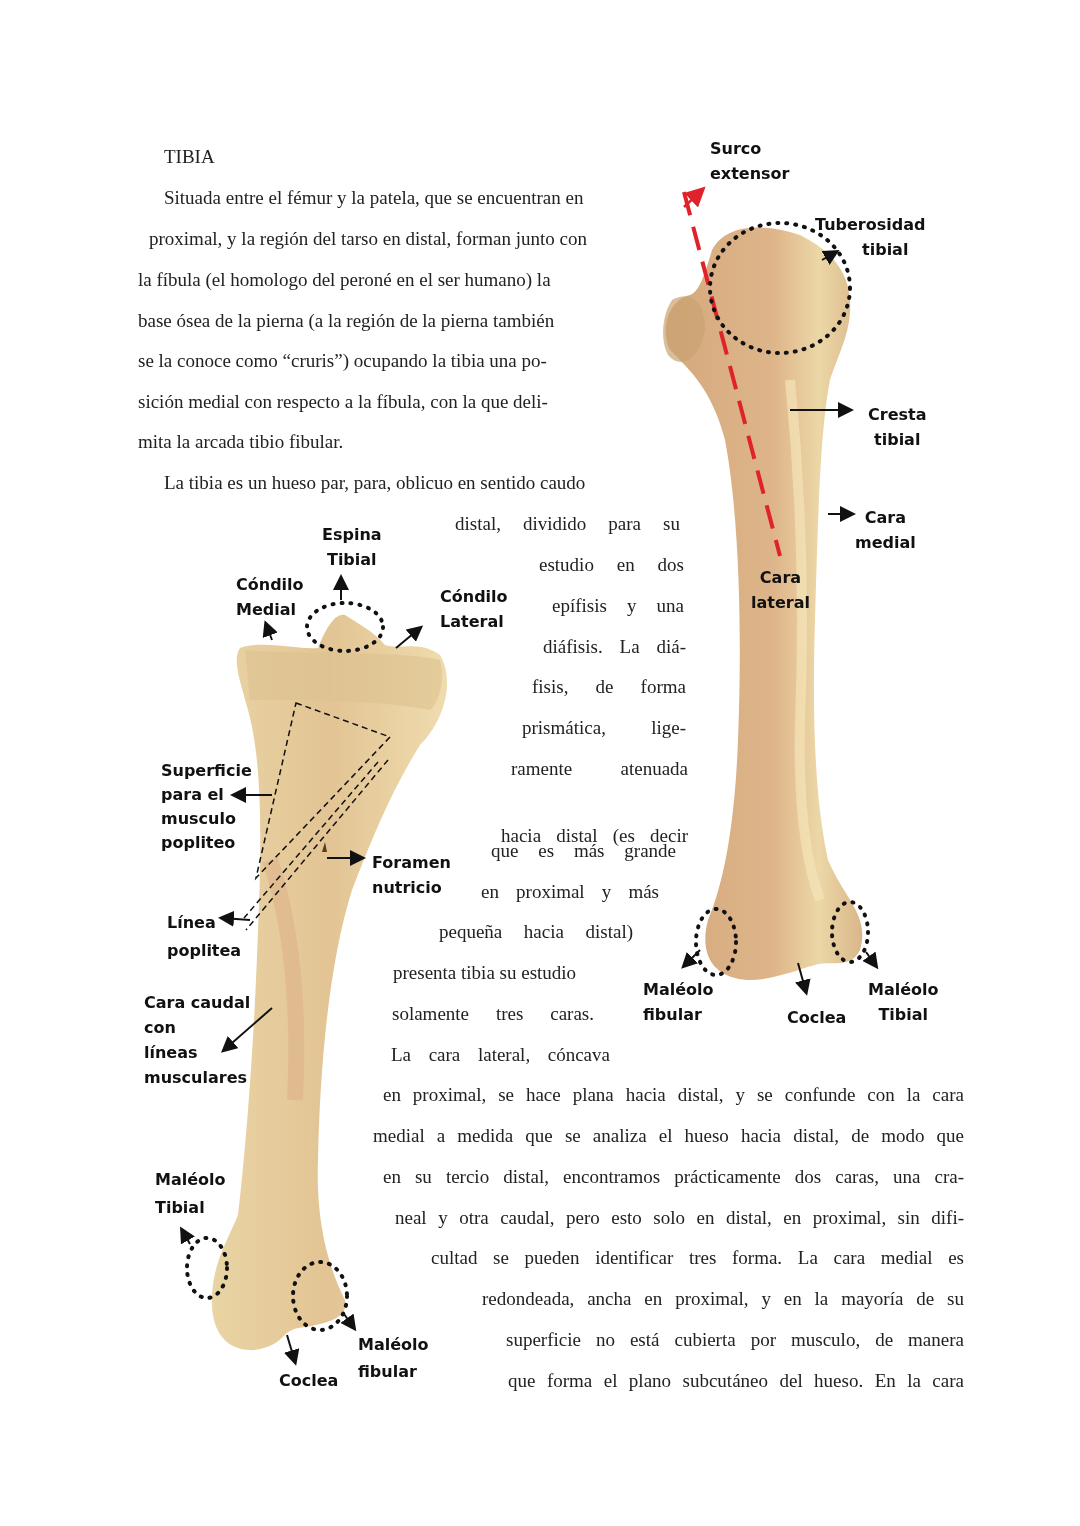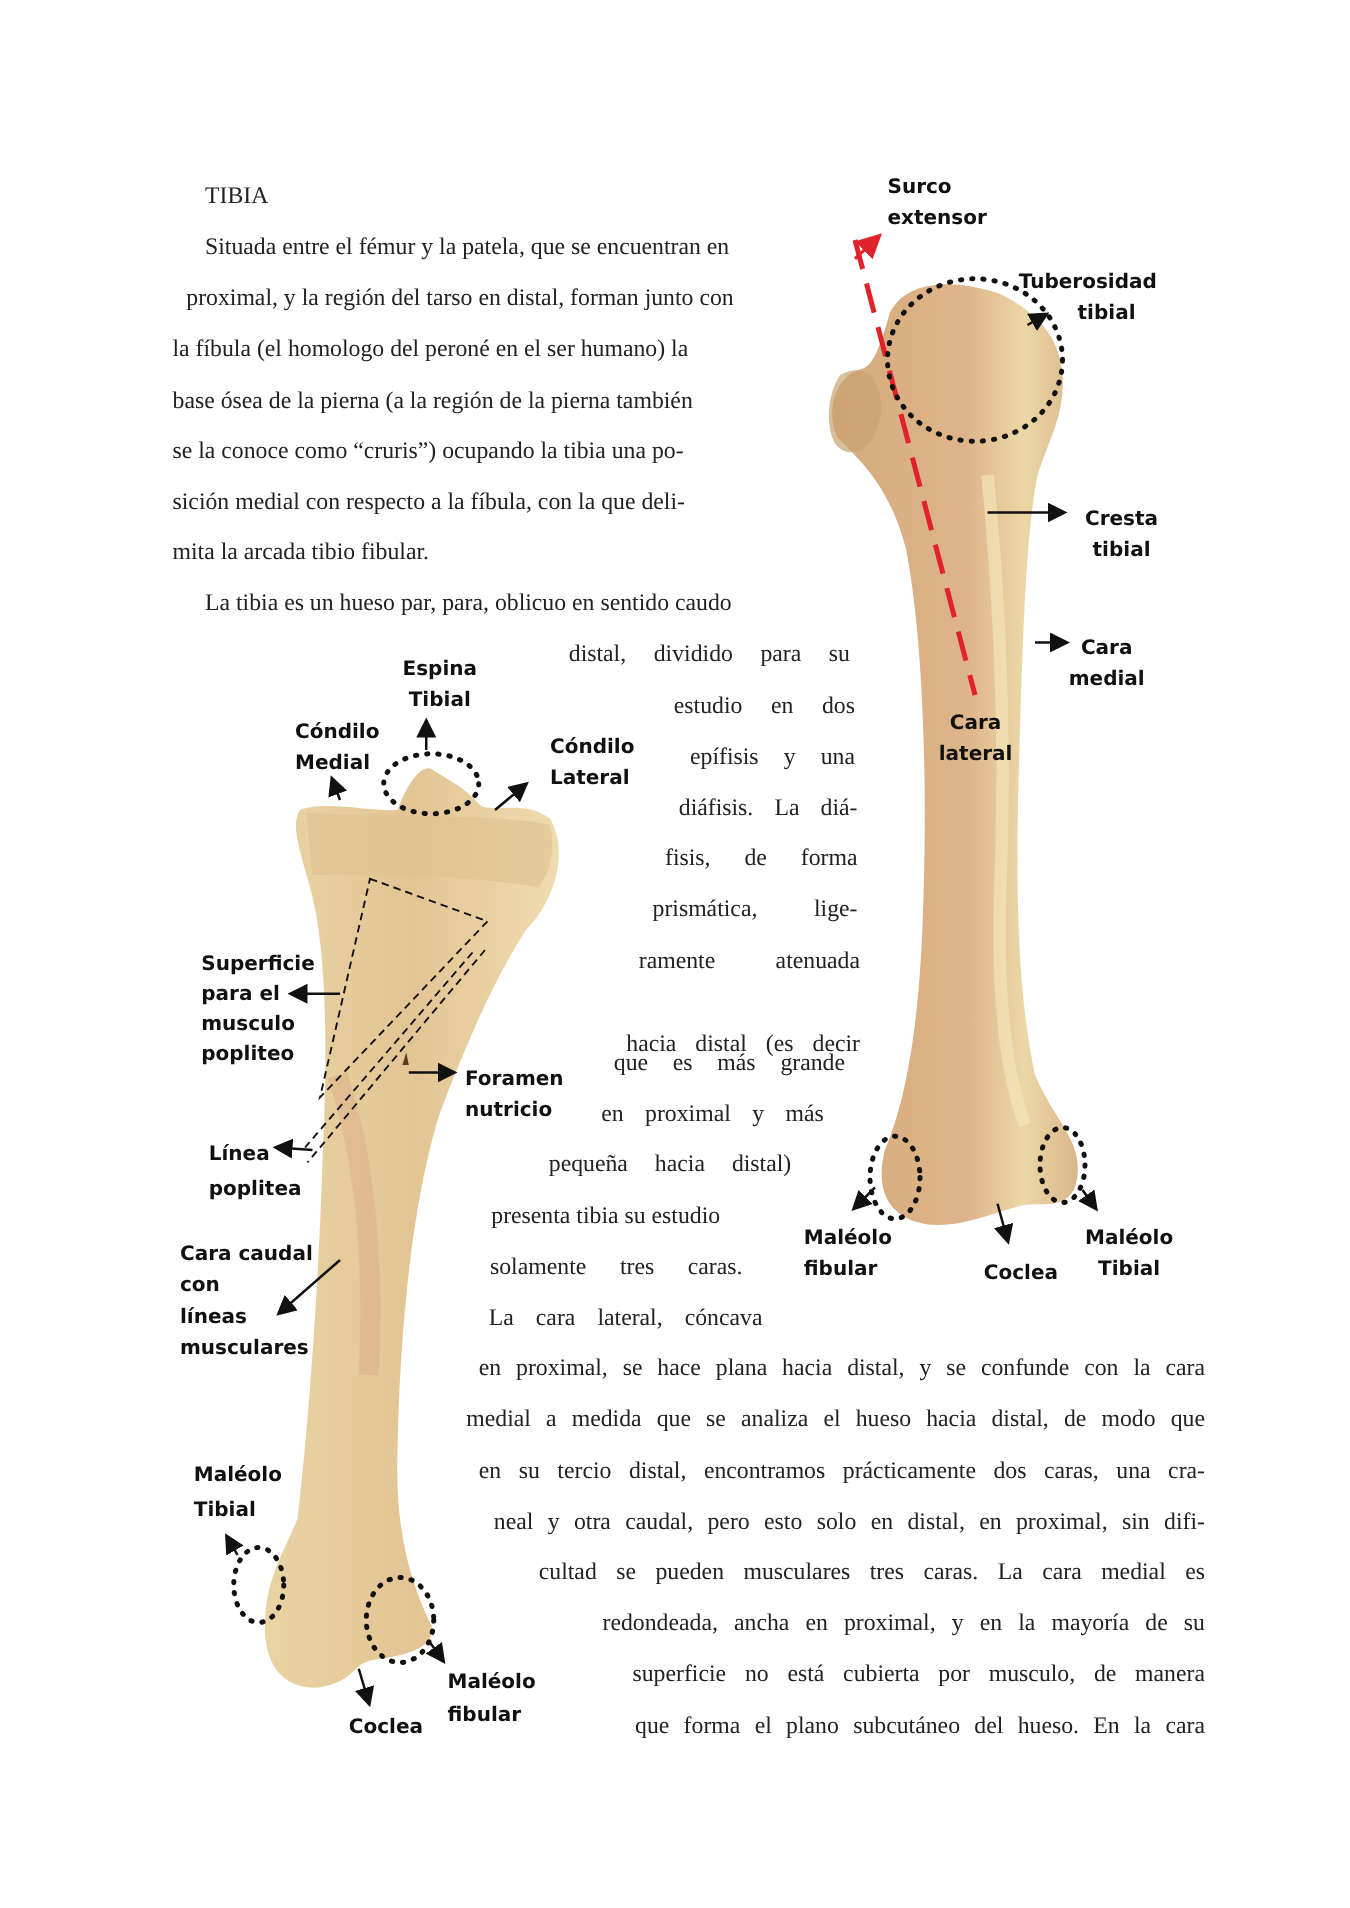--- a/index.html
+++ b/index.html
@@ -113,21 +113,21 @@
     <div class="line serif" style="left:393px;top:961px;">presenta tibia su estudio</div>
     <div class="line serif just" style="left:392px;top:1002px;width:202px;">solamente tres caras.</div>
   </div>
 
   <div>
     <div class="line serif just" style="left:391px;top:1043px;width:219px;">La cara lateral, cóncava</div>
     <div class="line serif just" style="left:383px;top:1083px;width:581px;">en proximal, se hace plana hacia distal, y se confunde con la cara</div>
     <div class="line serif just" style="left:373px;top:1124px;width:591px;">medial a medida que se analiza el hueso hacia distal, de modo que</div>
     <div class="line serif just" style="left:383px;top:1165px;width:581px;font-family:Liberation Serif, serif;">en su tercio distal, encontramos prácticamente dos caras, una cra-</div>
     <div class="line serif just" style="left:395px;top:1206px;width:569px;">neal y otra caudal, pero esto solo en distal, en proximal, sin difi-</div>
-    <div class="line serif just" style="left:431px;top:1246px;width:533px;">cultad se pueden musculares tres caras. La cara medial es</div>
+    <div class="line serif just" style="left:431px;top:1246px;width:533px;">cultad se pueden identificar tres forma. La cara medial es</div>
     <div class="line serif just" style="left:482px;top:1287px;width:482px;">redondeada, ancha en proximal, y en la mayoría de su</div>
     <div class="line serif just" style="left:506px;top:1328px;width:458px;">superficie no está cubierta por musculo, de manera</div>
     <div class="line serif just" style="left:508px;top:1369px;width:456px;">que forma el plano subcutáneo del hueso. En la cara</div>
   </div>
 
   <div class="lbl" style="left:710px;top:136px;">
     <span>Surco</span>
     <span>extensor</span>
   </div>
   <div class="lbl c" style="left:815px;top:212px;">

